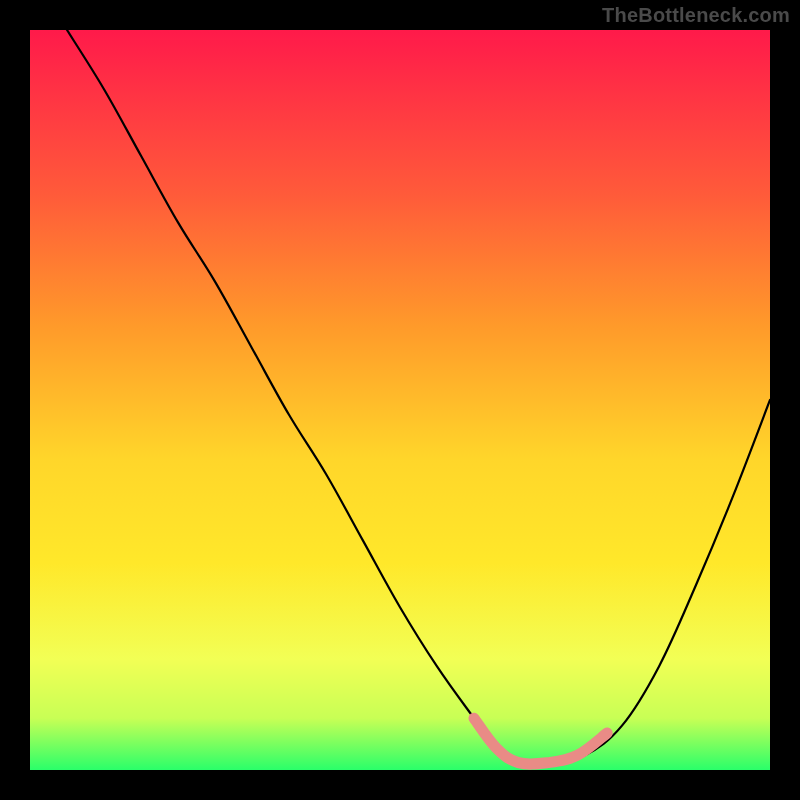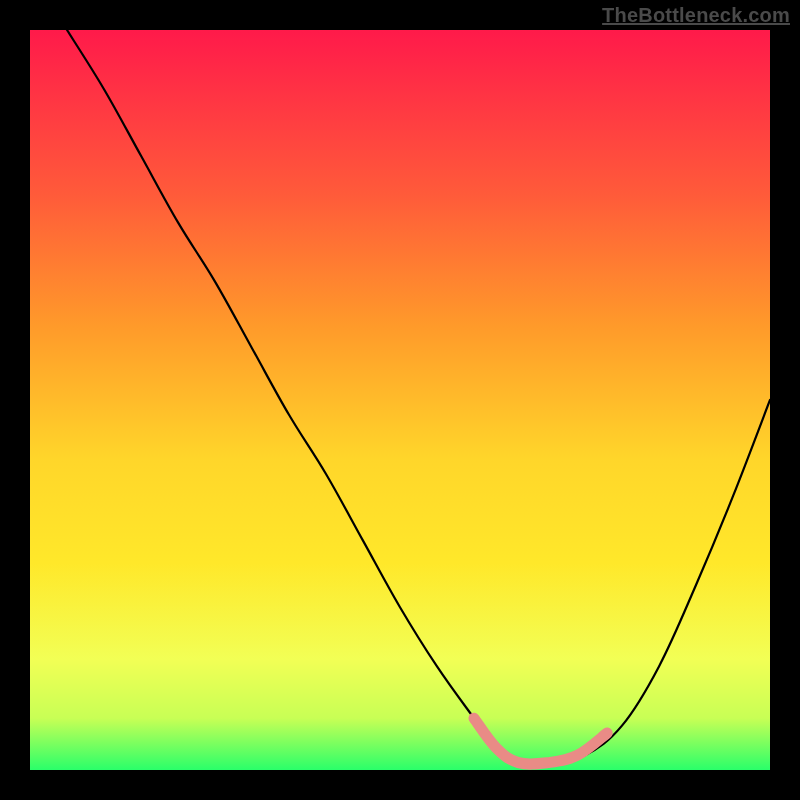--- a/index.html
+++ b/index.html
@@ -19,21 +19,20 @@
   }
   .watermark {
     position: absolute;
     top: 4px;
     right: 10px;
     color: #4a4a4a;
     font-size: 20px;
     font-weight: bold;
     letter-spacing: 0.2px;
     z-index: 10;
-    text-decoration: underline;
   }
   .plot {
     position: absolute;
     left: 30px;
     top: 30px;
     width: 740px;
     height: 740px;
   }
   .plot svg {
     display: block;

